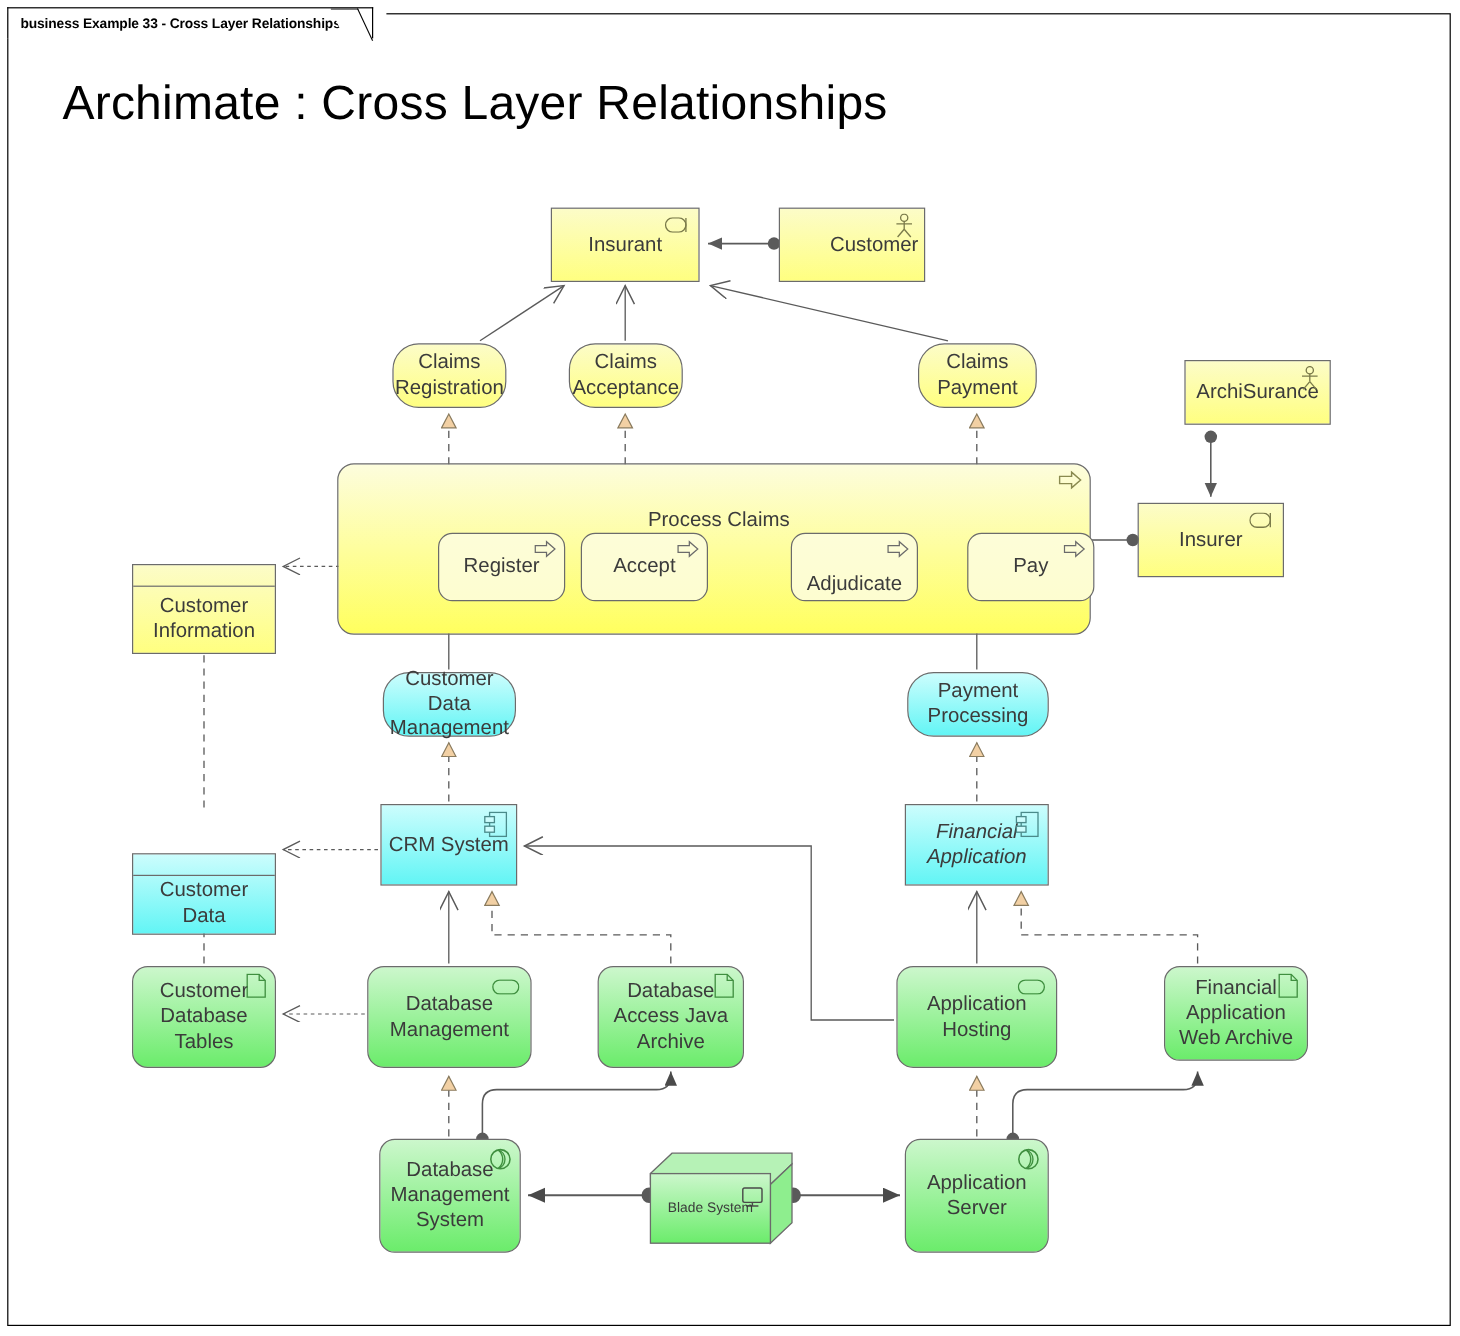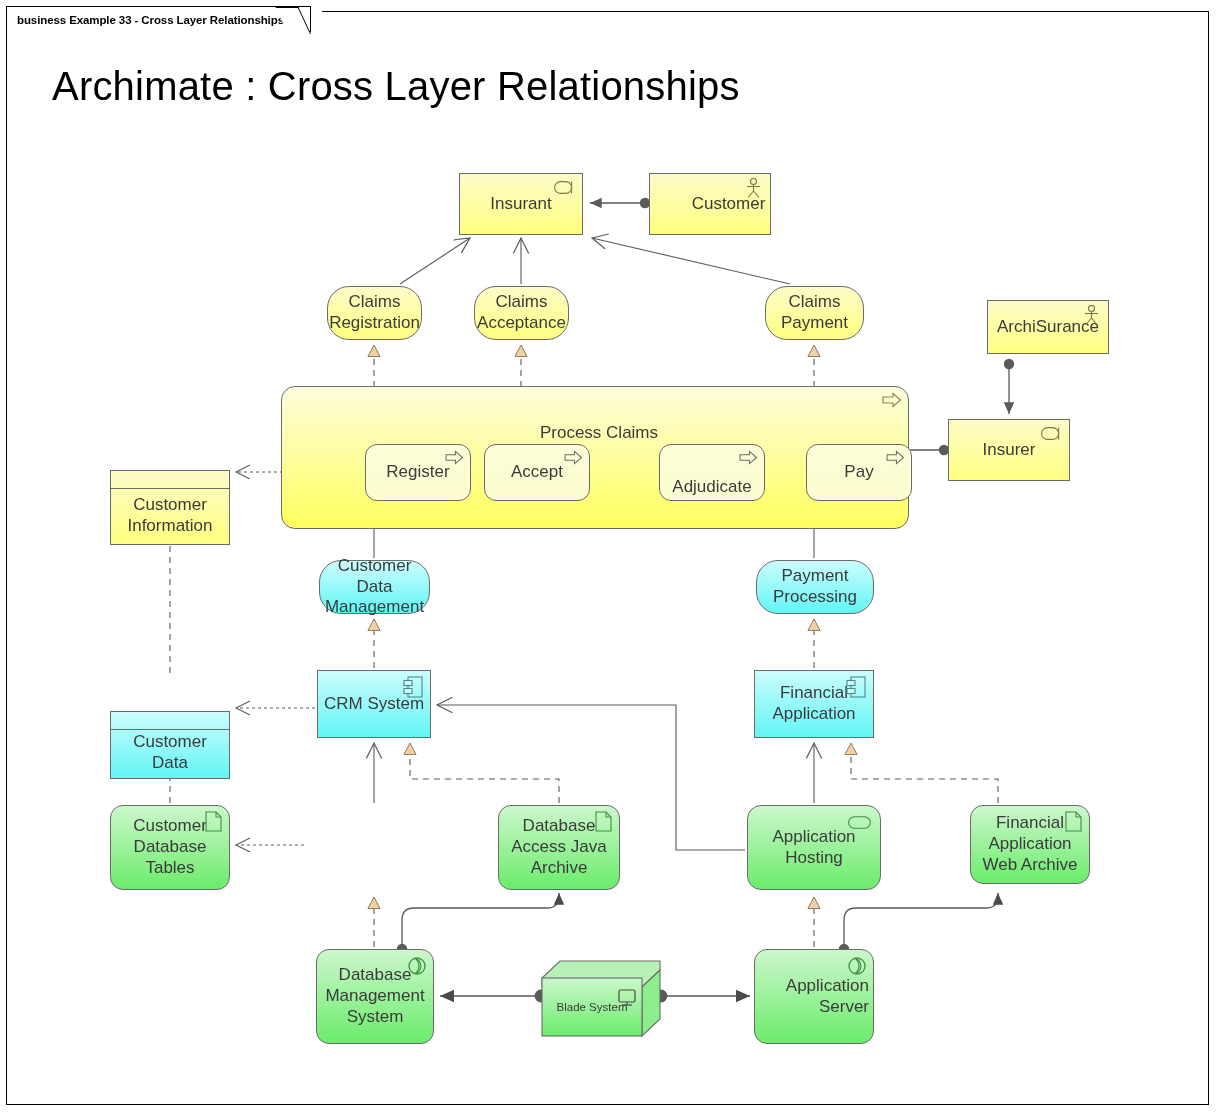--- a/index.html
+++ b/index.html
@@ -240,41 +240,49 @@
     <span class="lbl">CRM System</span>
     <span class="ic" style="top:5px;right:7px;">
       <svg width="20" height="22" viewBox="0 0 20 22">
           <rect x="5" y="1" width="14" height="20" fill="none" stroke="#4a8a8a" stroke-width="1.1"></rect>
           <rect x="1" y="4.5" width="8" height="5" fill="#ccfdfd" stroke="#4a8a8a" stroke-width="1.1"></rect>
           <rect x="1" y="12.5" width="8" height="5" fill="#ccfdfd" stroke="#4a8a8a" stroke-width="1.1"></rect>
         </svg>
     </span>
   </div>
 
-  <div class="node app" style="left:754px;top:670px;width:120px;height:68px;">
+  <div class="node app" style="left:754px;top:670px;width:120px;height:68px;font-style:italic;">
     <span class="lbl">Financial Application</span>
     <span class="ic" style="top:5px;right:7px;">
       <svg width="20" height="22" viewBox="0 0 20 22">
           <rect x="5" y="1" width="14" height="20" fill="none" stroke="#4a8a8a" stroke-width="1.1"></rect>
           <rect x="1" y="4.5" width="8" height="5" fill="#ccfdfd" stroke="#4a8a8a" stroke-width="1.1"></rect>
           <rect x="1" y="12.5" width="8" height="5" fill="#ccfdfd" stroke="#4a8a8a" stroke-width="1.1"></rect>
         </svg>
     </span>
   </div>
 
   <div class="node tech" style="left:110px;top:805px;width:120px;height:85px;">
     <span class="lbl">Customer Database Tables</span>
     <span class="ic" style="top:5px;right:7px;">
       <svg width="17" height="21" viewBox="0 0 17 21">
           <path d="M1,1 L11,1 L16,6 L16,20 L1,20 z" fill="none" stroke="#3f8f3f" stroke-width="1.1"></path>
           <path d="M11,1 L11,6 L16,6" fill="none" stroke="#3f8f3f" stroke-width="1.1"></path>
         </svg>
     </span>
   </div>
 
+  <div class="node tech rrect" style="left:306px;top:805px;width:137px;height:85px;">
+    <span class="lbl">Database Management</span>
+    <span class="ic" style="top:8px;right:9px;">
+      <svg width="23" height="13" viewBox="0 0 23 13">
+          <rect x="0.7" y="0.7" width="21.6" height="11.6" rx="5.8" fill="none" stroke="#3f8f3f" stroke-width="1.1"></rect>
+        </svg>
+    </span>
+  </div>
 
   <div class="node tech" style="left:498px;top:805px;width:122px;height:85px;">
     <span class="lbl">Database Access Java Archive</span>
     <span class="ic" style="top:5px;right:7px;">
       <svg width="17" height="21" viewBox="0 0 17 21">
           <path d="M1,1 L11,1 L16,6 L16,20 L1,20 z" fill="none" stroke="#3f8f3f" stroke-width="1.1"></path>
           <path d="M11,1 L11,6 L16,6" fill="none" stroke="#3f8f3f" stroke-width="1.1"></path>
         </svg>
     </span>
   </div>
@@ -301,21 +309,21 @@
   <div class="node tech" style="left:316px;top:949px;width:118px;height:95px;">
     <span class="lbl">Database Management System</span>
     <span class="ic" style="top:6px;right:6px;">
       <svg width="24" height="22" viewBox="0 0 24 22">
           <circle cx="14" cy="10" r="8" fill="none" stroke="#3f8f3f" stroke-width="1.3"></circle>
           <path d="M12,2.3 A8,8 0 0 1 12,17.7 A9.6,9.6 0 0 0 12,2.3 z" fill="#9fe49f" stroke="#3f8f3f" stroke-width="1.1"></path>
         </svg>
     </span>
   </div>
 
-  <div class="node tech" style="left:754px;top:949px;width:120px;height:95px;text-align:right;">
+  <div class="node tech" style="left:754px;top:949px;width:120px;height:95px;">
     <span class="lbl">Application Server</span>
     <span class="ic" style="top:6px;right:6px;">
       <svg width="24" height="22" viewBox="0 0 24 22">
           <circle cx="14" cy="10" r="8" fill="none" stroke="#3f8f3f" stroke-width="1.3"></circle>
           <path d="M12,2.3 A8,8 0 0 1 12,17.7 A9.6,9.6 0 0 0 12,2.3 z" fill="#9fe49f" stroke="#3f8f3f" stroke-width="1.1"></path>
         </svg>
     </span>
   </div>
 
   <div style="position:absolute;left:541px;top:960px;width:128px;height:78px;z-index:5;">

